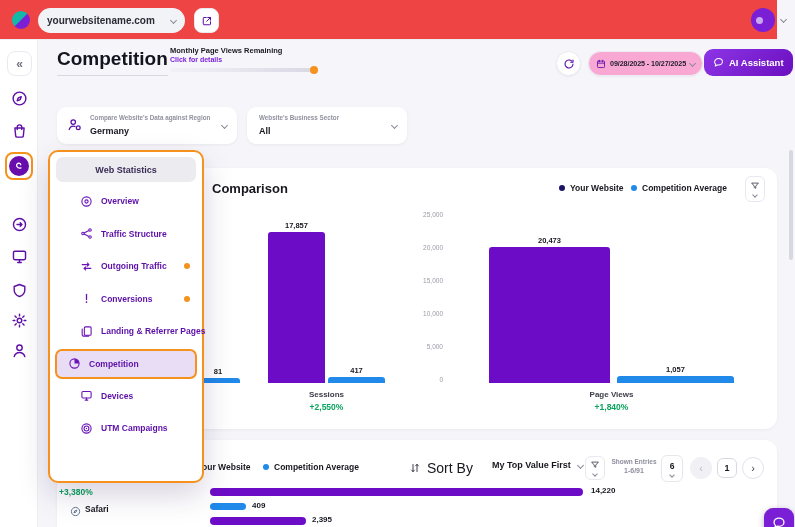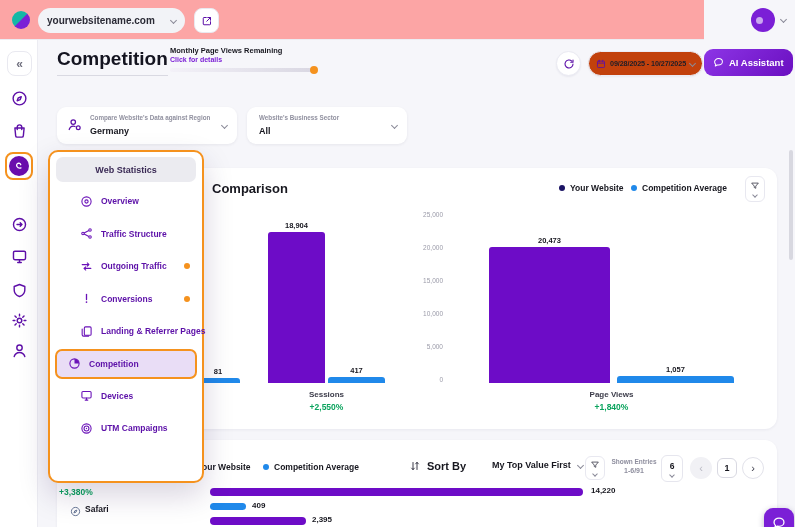--- a/index.html
+++ b/index.html
@@ -3,21 +3,21 @@
 <meta charset="utf-8">
 <style>
   *{box-sizing:border-box;margin:0;padding:0}
   html,body{background:#e9e9ee}
   body{font-family:"Liberation Sans", sans-serif;}
   .page{position:relative;width:795px;height:527px;background:#f6f6fa;overflow:hidden;}
   .abs{position:absolute}
   .ic svg{display:block;width:100%;height:100%}
   .ic{display:inline-block;color:#5c0fa8}
   .chev{display:inline-block;width:5px;height:5px;border-right:1.5px solid #8a8a98;border-bottom:1.5px solid #8a8a98;transform:rotate(45deg);flex:none}
-  .topbar{left:0;top:0;width:704px;height:40px;background:#fca5a5;border-bottom:1px solid #ececf2;z-index:20}
+  .topbar{left:0;top:0;width:777px;height:40px;background:#ef4444;border-bottom:1px solid #ececf2;z-index:20}
   .sidebar{left:0;top:40px;width:38px;height:487px;background:#fff;border-right:1px solid #ececf2;z-index:20}
   .pill{display:flex;align-items:center;background:#f2f3f7;border-radius:13px;height:25px;padding:0 9px;gap:7px}
   .pill span.txt{font-size:10px;font-weight:600;color:#2a2a35}
   .sqbtn{display:flex;align-items:center;justify-content:center;background:#fff;border:1px solid #e9e9f0;border-radius:8px}
   .card{position:absolute;background:#fff;border-radius:12px;box-shadow:0 1px 3px rgba(25,25,60,.06)}
   .fcard{position:absolute;background:#fff;border-radius:9px;box-shadow:0 1px 3px rgba(25,25,60,.07)}
   .flabel{font-size:6.3px;color:#90909f;font-weight:600}
   .fvalue{font-size:9px;color:#17171f;font-weight:700;margin-top:2px}
   .vbar{position:absolute;border-radius:3px 3px 0 0}
   .hbar{position:absolute;border-radius:4px}
@@ -131,21 +131,21 @@
 
   <div class="abs" style="left:556px;top:51px;width:25px;height:25px;border-radius:50%;background:#fff;border:1px solid #eaeaf2;box-shadow:0 1px 2px rgba(25,25,60,.06);display:flex;align-items:center;justify-content:center">
     <span class="ic" style="width:12px;height:12px">
       <svg viewBox="0 0 24 24" fill="none" stroke="currentColor" stroke-width="2.2" stroke-linecap="round" stroke-linejoin="round">
           <path d="M20 12a8 8 0 1 1-2.4-5.7"></path>
           <polyline points="20 4 20 8.5 15.5 8.5"></polyline>
         </svg>
     </span>
   </div>
 
-  <div class="abs" style="left:588px;top:51px;height:25px;background:#c2410c;border:1px solid #ececf4;border-radius:13px;box-shadow:0 1px 2px rgba(25,25,60,.05);display:flex;align-items:center;gap:4px;padding:0 7px">
+  <div class="abs" style="left:588px;top:51px;height:25px;background:#f9a8d4;border:1px solid #ececf4;border-radius:13px;box-shadow:0 1px 2px rgba(25,25,60,.05);display:flex;align-items:center;gap:4px;padding:0 7px">
     <span class="ic" style="width:10px;height:10px">
       <svg viewBox="0 0 24 24" fill="none" stroke="currentColor" stroke-width="2" stroke-linecap="round">
           <rect x="3.5" y="5" width="17" height="15.5" rx="2"></rect>
           <path d="M8 3v4M16 3v4M3.5 10h17"></path>
         </svg>
     </span>
     <span style="font-size:7.2px;font-weight:700;color:#1d1d28;letter-spacing:-0.1px">09/28/2025 - 10/27/2025</span>
     <span class="chev"></span>
   </div>
 
@@ -192,21 +192,21 @@
         <svg viewBox="0 0 24 24" fill="none" stroke="currentColor" stroke-width="2" stroke-linejoin="round">
             <path d="M4 5h16l-6.2 7.2v5.3l-3.6-1.8v-3.5z"></path>
           </svg>
       </span>
       <span class="chev" style="width:4px;height:4px"></span>
     </div>
 
     <div class="vlabel" style="left:139px;top:199px;width:44px">81</div>
     <div class="vbar" style="left:139px;top:210px;width:44px;height:5px;background:#2089ea"></div>
 
-    <div class="vlabel" style="left:211px;top:53px;width:57px">18,904</div>
+    <div class="vlabel" style="left:211px;top:53px;width:57px">17,857</div>
     <div class="vbar" style="left:211px;top:64px;width:57px;height:151px;background:#6d0cc7"></div>
     <div class="vlabel" style="left:271px;top:198px;width:57px">417</div>
     <div class="vbar" style="left:271px;top:209px;width:57px;height:6px;background:#2089ea"></div>
     <div class="xlab" style="left:211px;top:222px;width:117px">Sessions</div>
     <div class="diff" style="left:211px;top:234px;width:117px">+2,550%</div>
 
     <div class="tick" style="left:346px;top:43px">25,000</div>
     <div class="tick" style="left:346px;top:76px">20,000</div>
     <div class="tick" style="left:346px;top:109px">15,000</div>
     <div class="tick" style="left:346px;top:142px">10,000</div>
@@ -231,21 +231,21 @@
       <span class="legtxt">Competition Average</span>
     </div>
 
     <div class="abs" style="left:352px;top:20px;display:flex;align-items:center;gap:6px">
       <span class="ic" style="width:12px;height:12px;color:#3c3c4a">
         <svg viewBox="0 0 24 24" fill="none" stroke="currentColor" stroke-width="2" stroke-linecap="round" stroke-linejoin="round">
             <path d="M8 5v14M8 19l-2.8-2.8M8 19l2.8-2.8"></path>
             <path d="M16 19V5M16 5l-2.8 2.8M16 5l2.8 2.8"></path>
           </svg>
       </span>
-      <span style="font-size:11px;font-weight:700;color:#17171f">Sort By</span>
+      <span style="font-size:14px;font-weight:400;color:#17171f">Sort By</span>
     </div>
     <div class="abs" style="left:435px;top:20px;display:flex;align-items:center;gap:7px">
       <span style="font-size:9px;font-weight:700;color:#17171f">My Top Value First</span>
       <span class="chev"></span>
     </div>
     <div class="abs" style="left:528px;top:16px;width:20px;height:24px;border:1px solid #e8e8f0;border-radius:6px;display:flex;flex-direction:column;align-items:center;justify-content:center;gap:2px">
       <span class="ic" style="width:10px;height:10px;color:#3c3c4a">
         <svg viewBox="0 0 24 24" fill="none" stroke="currentColor" stroke-width="2" stroke-linejoin="round">
             <path d="M4 5h16l-6.2 7.2v5.3l-3.6-1.8v-3.5z"></path>
           </svg>

